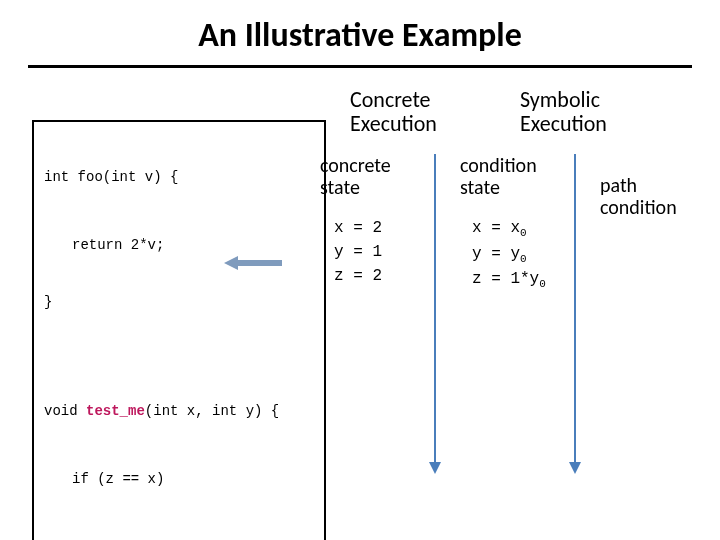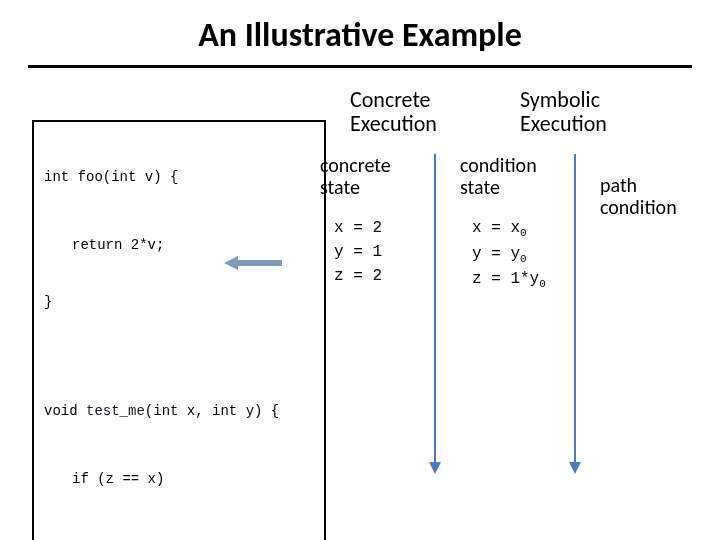--- a/index.html
+++ b/index.html
@@ -38,21 +38,21 @@
     left: 32px;
     top: 32px;
     width: 270px;
     border: 2px solid #000;
     padding: 8px 10px 10px 10px;
     font-family: Consolas, "Courier New", monospace;
     font-size: 14px;
     line-height: 1.35;
     white-space: pre;
   }
-  .codebox .kw-red { color: #0f172a; font-weight: normal; }
+  .codebox .kw-red { color: #be185d; font-weight: bold; }
   .codebox .indent1 { padding-left: 28px; margin-top: 12px; }
   .codebox .line { display: block; }
   .blank { height: 14px; }
 
   .arrow-back {
     position: absolute;
     left: 224px;
     top: 168px;
     width: 60px;
     height: 14px;

